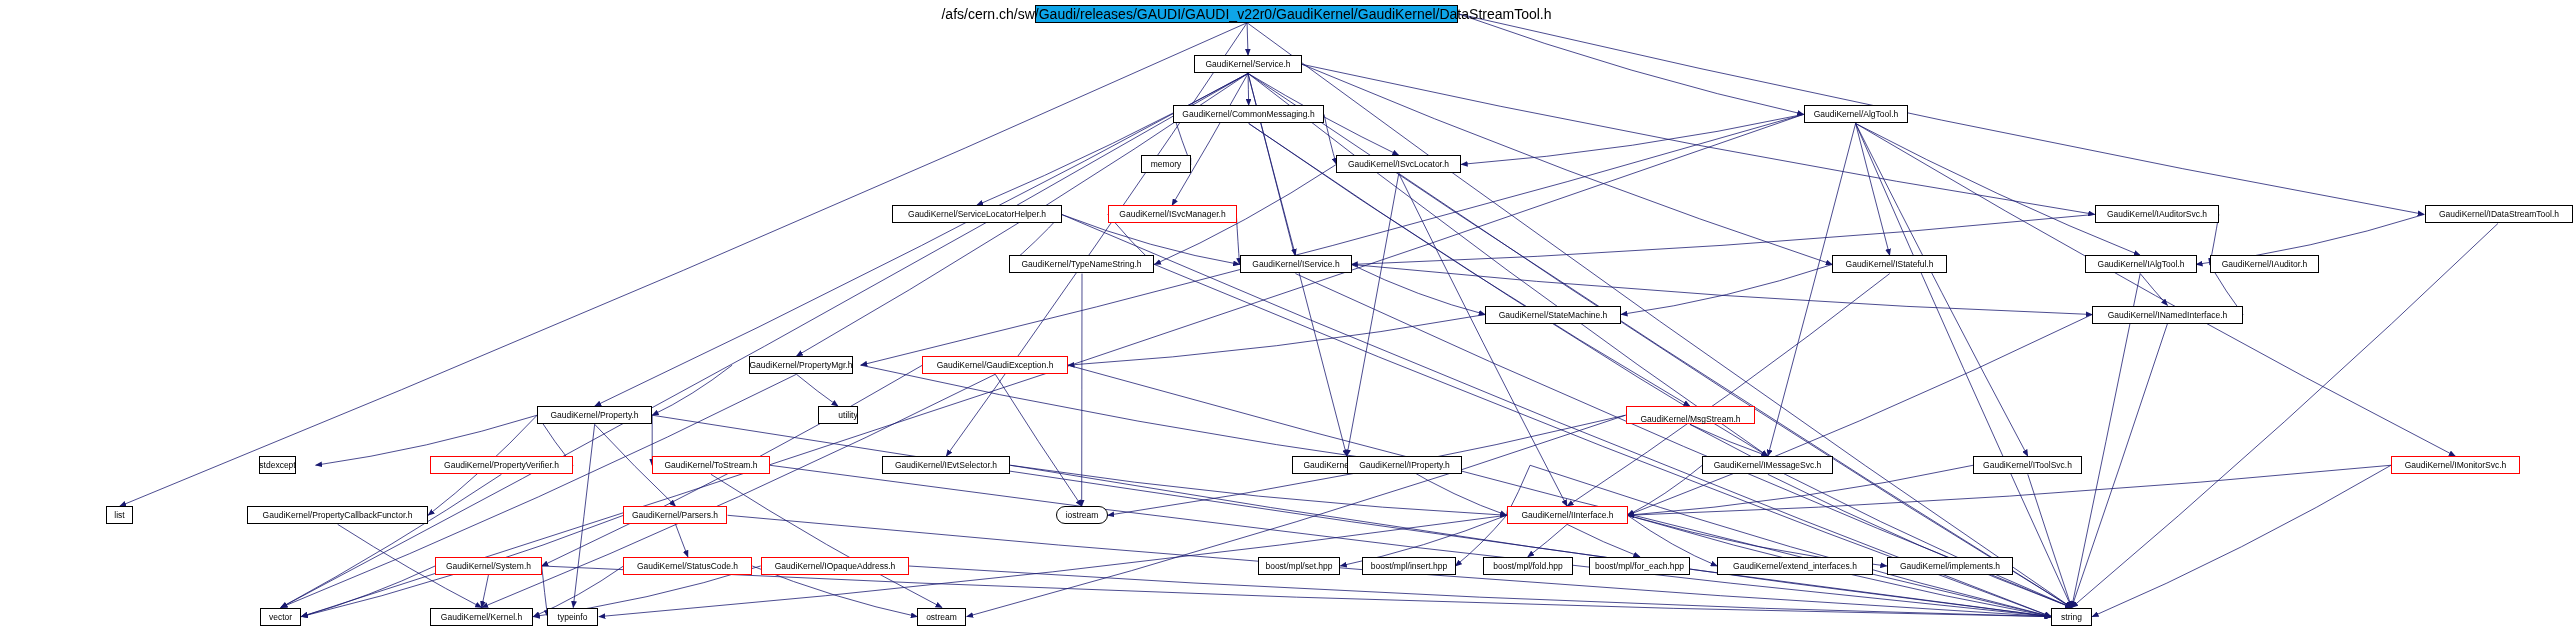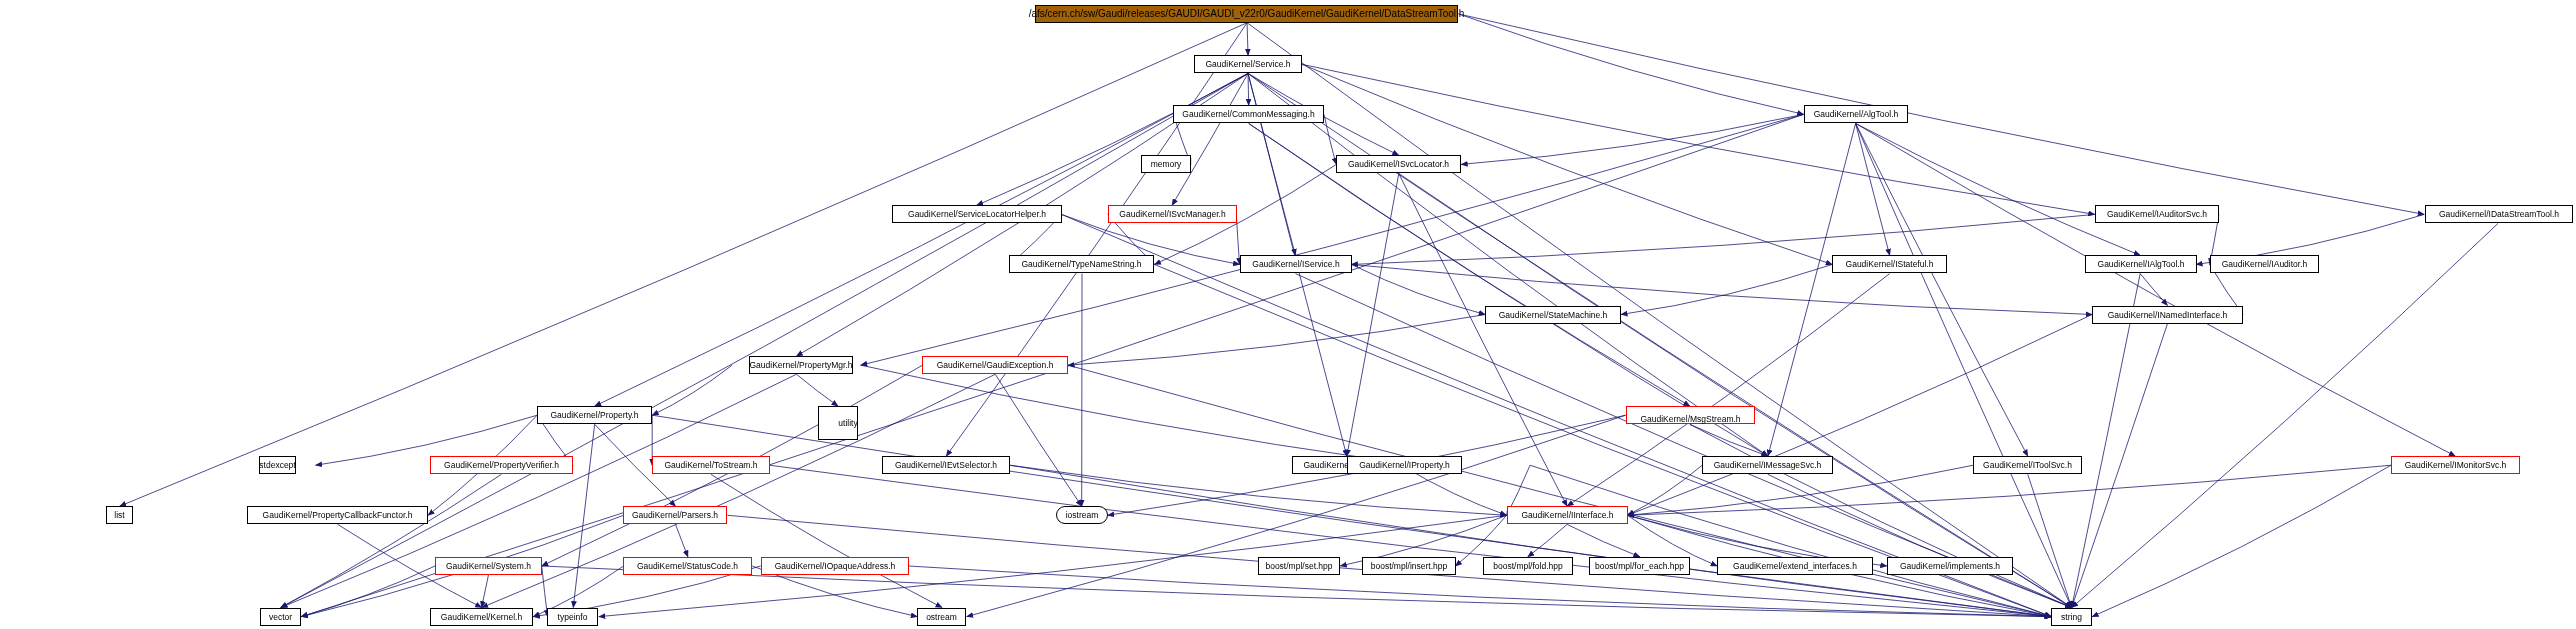--- a/index.html
+++ b/index.html
@@ -21,21 +21,21 @@
     font-size:8.5px;
     line-height:1;
     display:flex;
     align-items:center;
     justify-content:center;
     white-space:nowrap;
     text-align:center;
     z-index:2;
     cursor:pointer;
   }
-  .node.root{background:#a16207;border-width:1.3px;font-size:10px;}
+  .node.root{background:#0ea5e9;border-width:1.3px;font-size:14px;}
   .node.truncated{border:1.3px solid #ff0000;}
 </style>
 </head>
 <body>
 
 <div id="canvas">
   <svg id="edge-layer" width="2576" height="629" viewBox="0 0 3963 968" xmlns="http://www.w3.org/2000/svg">
     <defs>
       <marker id="arrow" markerWidth="11" markerHeight="9" refX="10" refY="4.5" orient="auto" markerUnits="userSpaceOnUse">
         <path d="M0,0 L11,4.5 L0,9 z" fill="#191970"></path>
@@ -209,21 +209,21 @@
     </div>
     <div class="node" style="left: 749px; top: 356px; width: 104px; height: 18px;">
       <span>GaudiKernel/PropertyMgr.h</span>
     </div>
     <div class="node truncated" style="left: 922px; top: 356px; width: 146px; height: 18px;">
       <span>GaudiKernel/GaudiException.h</span>
     </div>
     <div class="node" style="left: 537px; top: 406px; width: 115px; height: 18px;">
       <span>GaudiKernel/Property.h</span>
     </div>
-    <div class="node" style="left: 818px; top: 406px; width: 40px; height: 34px; padding-left: 20px;">
+    <div class="node" style="left: 818px; top: 406px; width: 40px; height: 18px; padding-left: 20px;">
       <span>utility</span>
     </div>
     <div class="node truncated" style="left: 1626px; top: 406px; width: 129px; height: 18px; align-items: flex-end;">
       <span>GaudiKernel/MsgStream.h</span>
     </div>
     <div class="node" style="left: 259px; top: 456px; width: 37px; height: 18px;">
       <span>stdexcept</span>
     </div>
     <div class="node truncated" style="left: 430px; top: 456px; width: 143px; height: 18px;">
       <span>GaudiKernel/PropertyVerifier.h</span>

